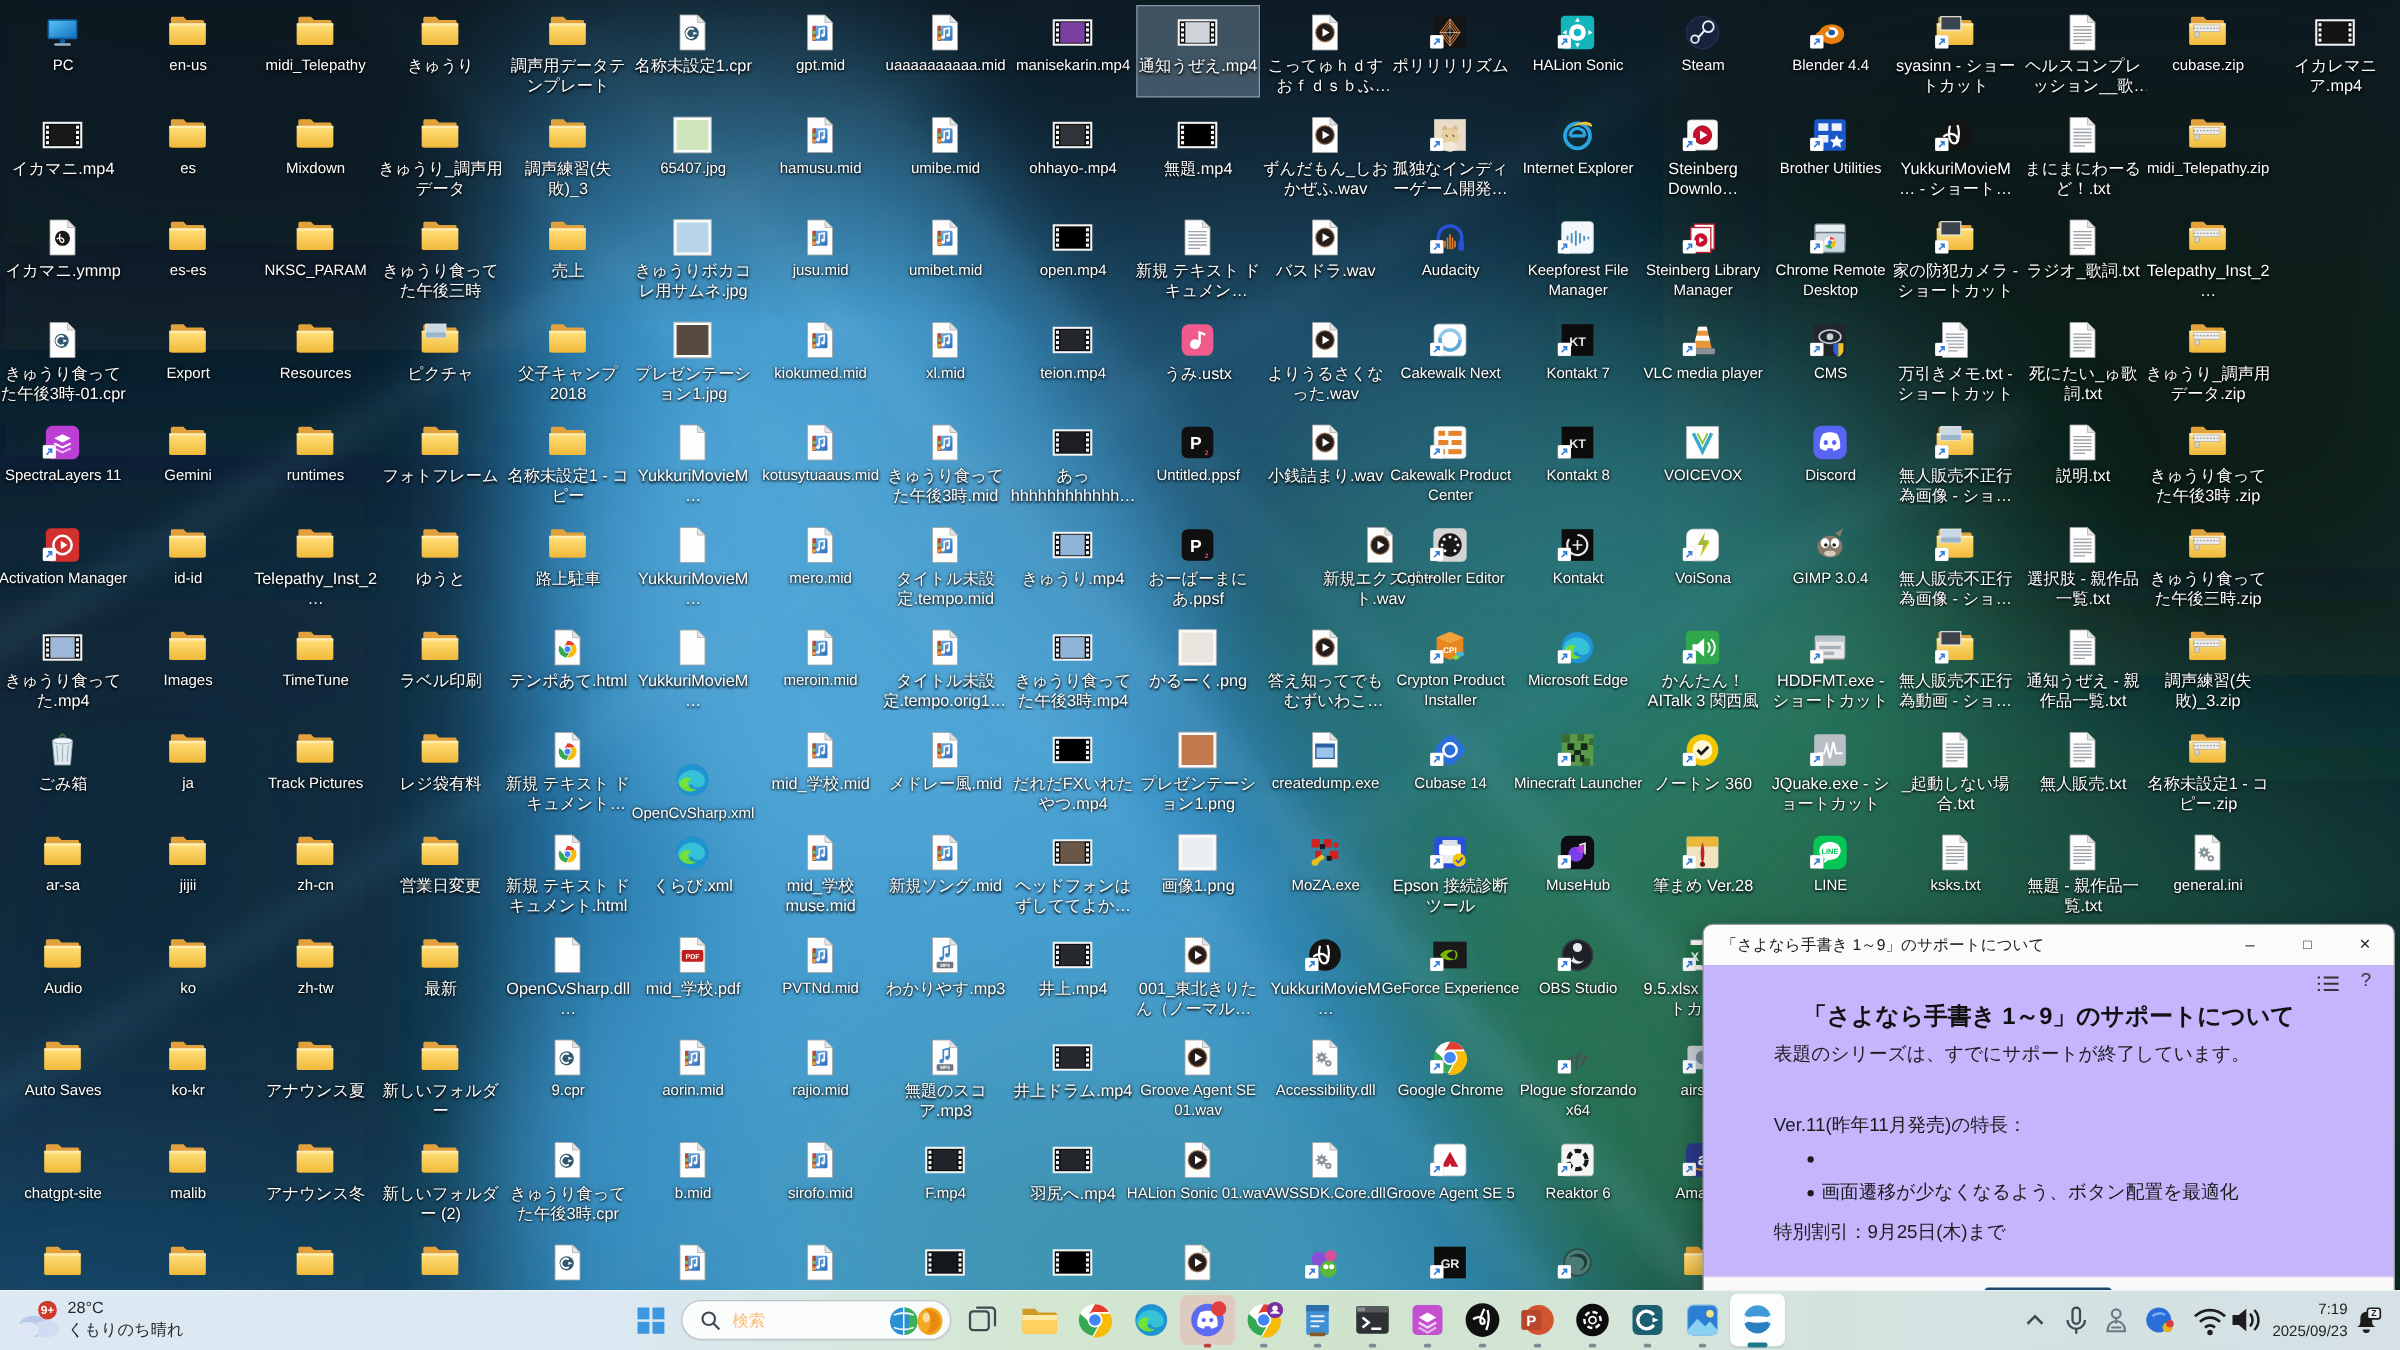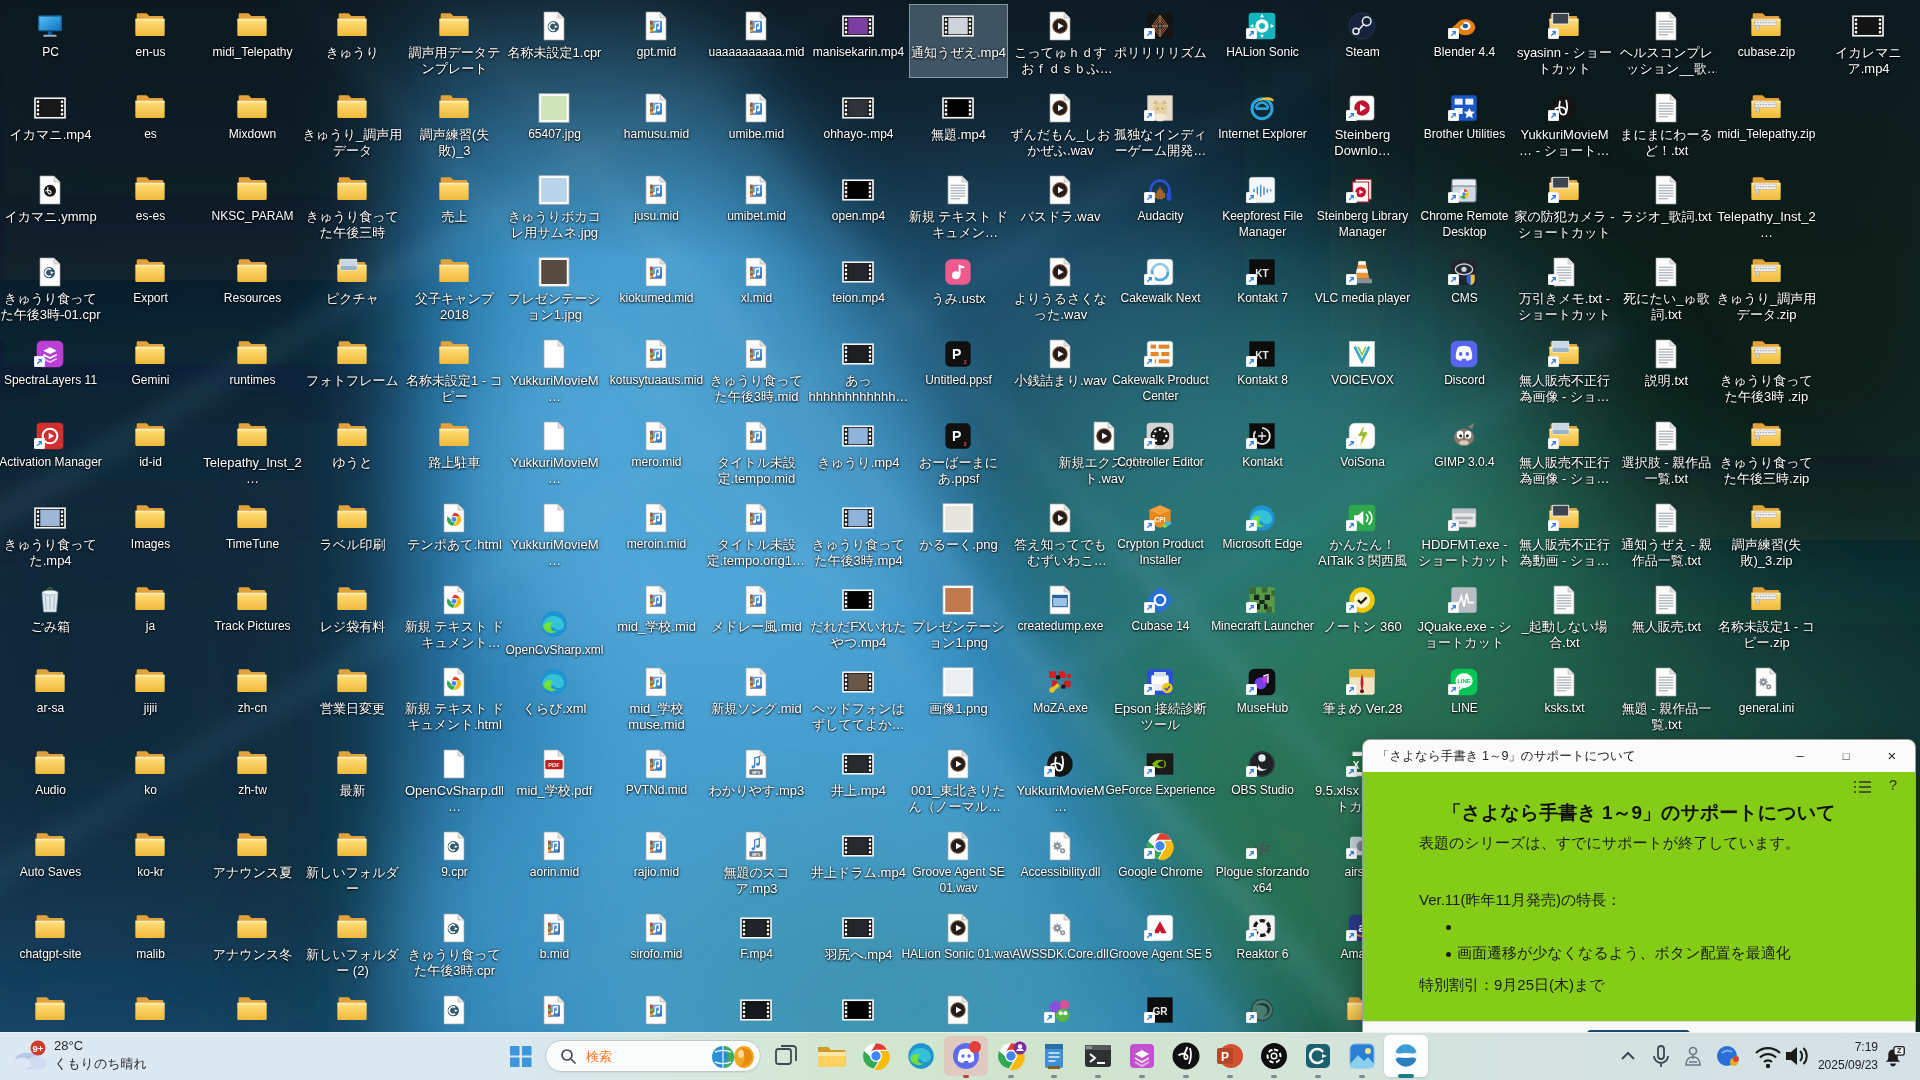--- a/index.html
+++ b/index.html
@@ -7,21 +7,21 @@
 .c{position:absolute;width:101px;height:80px}
 .g{position:absolute;left:34px;top:2px;width:32px;height:32px}
 .gv{position:absolute;left:32px;top:0;width:36px;height:36px}
 .ar{position:absolute;left:34px;top:20px;width:11px;height:11px}
 .l{position:absolute;top:37px;left:0;right:0;text-align:center;font-size:13px;line-height:15.5px;color:#fff;
    text-shadow:0 1px 2px rgba(0,0,0,.95),0 0 3px rgba(0,0,0,.8);
    display:-webkit-box;-webkit-line-clamp:2;-webkit-box-orient:vertical;overflow:hidden;word-break:break-word}
 
 .la{font-size:12px;left:-7px;right:-7px}
 .sel{position:absolute;left:1px;top:-4px;width:99px;height:74px;background:rgba(170,200,225,.32);border:1px solid rgba(220,235,248,.45)}
-#dlg{position:absolute;left:1362px;top:739px;width:554px;height:341px;background:#84cc16;border:1px solid #9b9b9b;
+#dlg{position:absolute;left:1362px;top:739px;width:554px;height:341px;background:#c4b5fd;border:1px solid #9b9b9b;
      border-radius:8px 8px 0 0;box-shadow:0 8px 22px rgba(0,0,0,.35);overflow:hidden}
 #dlg .tb{position:absolute;left:0;top:0;right:0;height:32px;background:#fbfbfb}
 #dlg .tt{position:absolute;left:14px;top:8px;font-size:12.5px;color:#1b1b1b}
 #dlg .wb{position:absolute;top:0;width:46px;height:32px;color:#222;text-align:center;line-height:32px;font-size:13px}
 #dlg .h1{position:absolute;left:0;right:0;top:60px;text-align:center;font-size:19px;font-weight:bold;color:#111}
 #dlg .t{position:absolute;left:56px;font-size:15px;color:#1b1b1b}
 #dlg .bu{position:absolute;left:94px;font-size:15px;color:#1b1b1b}
 #dlg .dot{position:absolute;left:83px;width:5px;height:5px;border-radius:50%;background:#1b1b1b}
 #dlg .sep{position:absolute;left:0;right:0;top:281px;height:1px;background:#e2e2e2}
 #dlg .foot{position:absolute;left:0;right:0;top:282px;bottom:0;background:#f9f9f9}
@@ -29,21 +29,21 @@
 #tb{position:absolute;left:0;top:1032px;width:1920px;height:48px;
     background:linear-gradient(90deg,#dde9f2 0,#dbe8f1 26%,#d7e8df 36%,#d3e6d0 44%,#cfe3cd 56%,#d4e5d8 66%,#d4e2e0 78%,#d5e1e6 100%);
     border-top:1px solid rgba(255,255,255,.5)}
 .ti{position:absolute;top:1040px;width:32px;height:32px}
 .dot2{position:absolute;top:1075px;width:6px;height:3px;border-radius:2px;background:#7d8c94}
 #wx{position:absolute;left:10px;top:1036px;width:200px;height:40px}
 #wx .t1{position:absolute;left:44px;top:2px;font-size:13px;color:#2a2a2a}
 #wx .t2{position:absolute;left:44px;top:19px;font-size:13px;color:#2a2a2a}
 #srch{position:absolute;left:545px;top:1040px;width:216px;height:32px;border-radius:16px;background:rgba(255,255,255,.86);
       border:1px solid #bcc8ce;box-shadow:0 1px 1px rgba(0,0,0,.06)}
-#srch .st{position:absolute;left:40px;top:7px;font-size:13px;color:#f97316}
+#srch .st{position:absolute;left:40px;top:7px;font-size:13px;color:#fdba74}
 #clk{position:absolute;right:42px;top:1038px;text-align:right;font-size:12px;color:#222;line-height:18px}
 </style></head>
 <body>
 <svg id="wall" width="1920" height="1080" viewBox="0 0 1920 1080" preserveAspectRatio="none">
 <defs>
 <linearGradient id="wbg" x1="0" y1="0" x2="1" y2="1">
 <stop offset="0" stop-color="#0c1a26"></stop>
         <stop offset=".4" stop-color="#133348"></stop>
 <stop offset=".65" stop-color="#123844"></stop>
         <stop offset="1" stop-color="#0e2c24"></stop>

